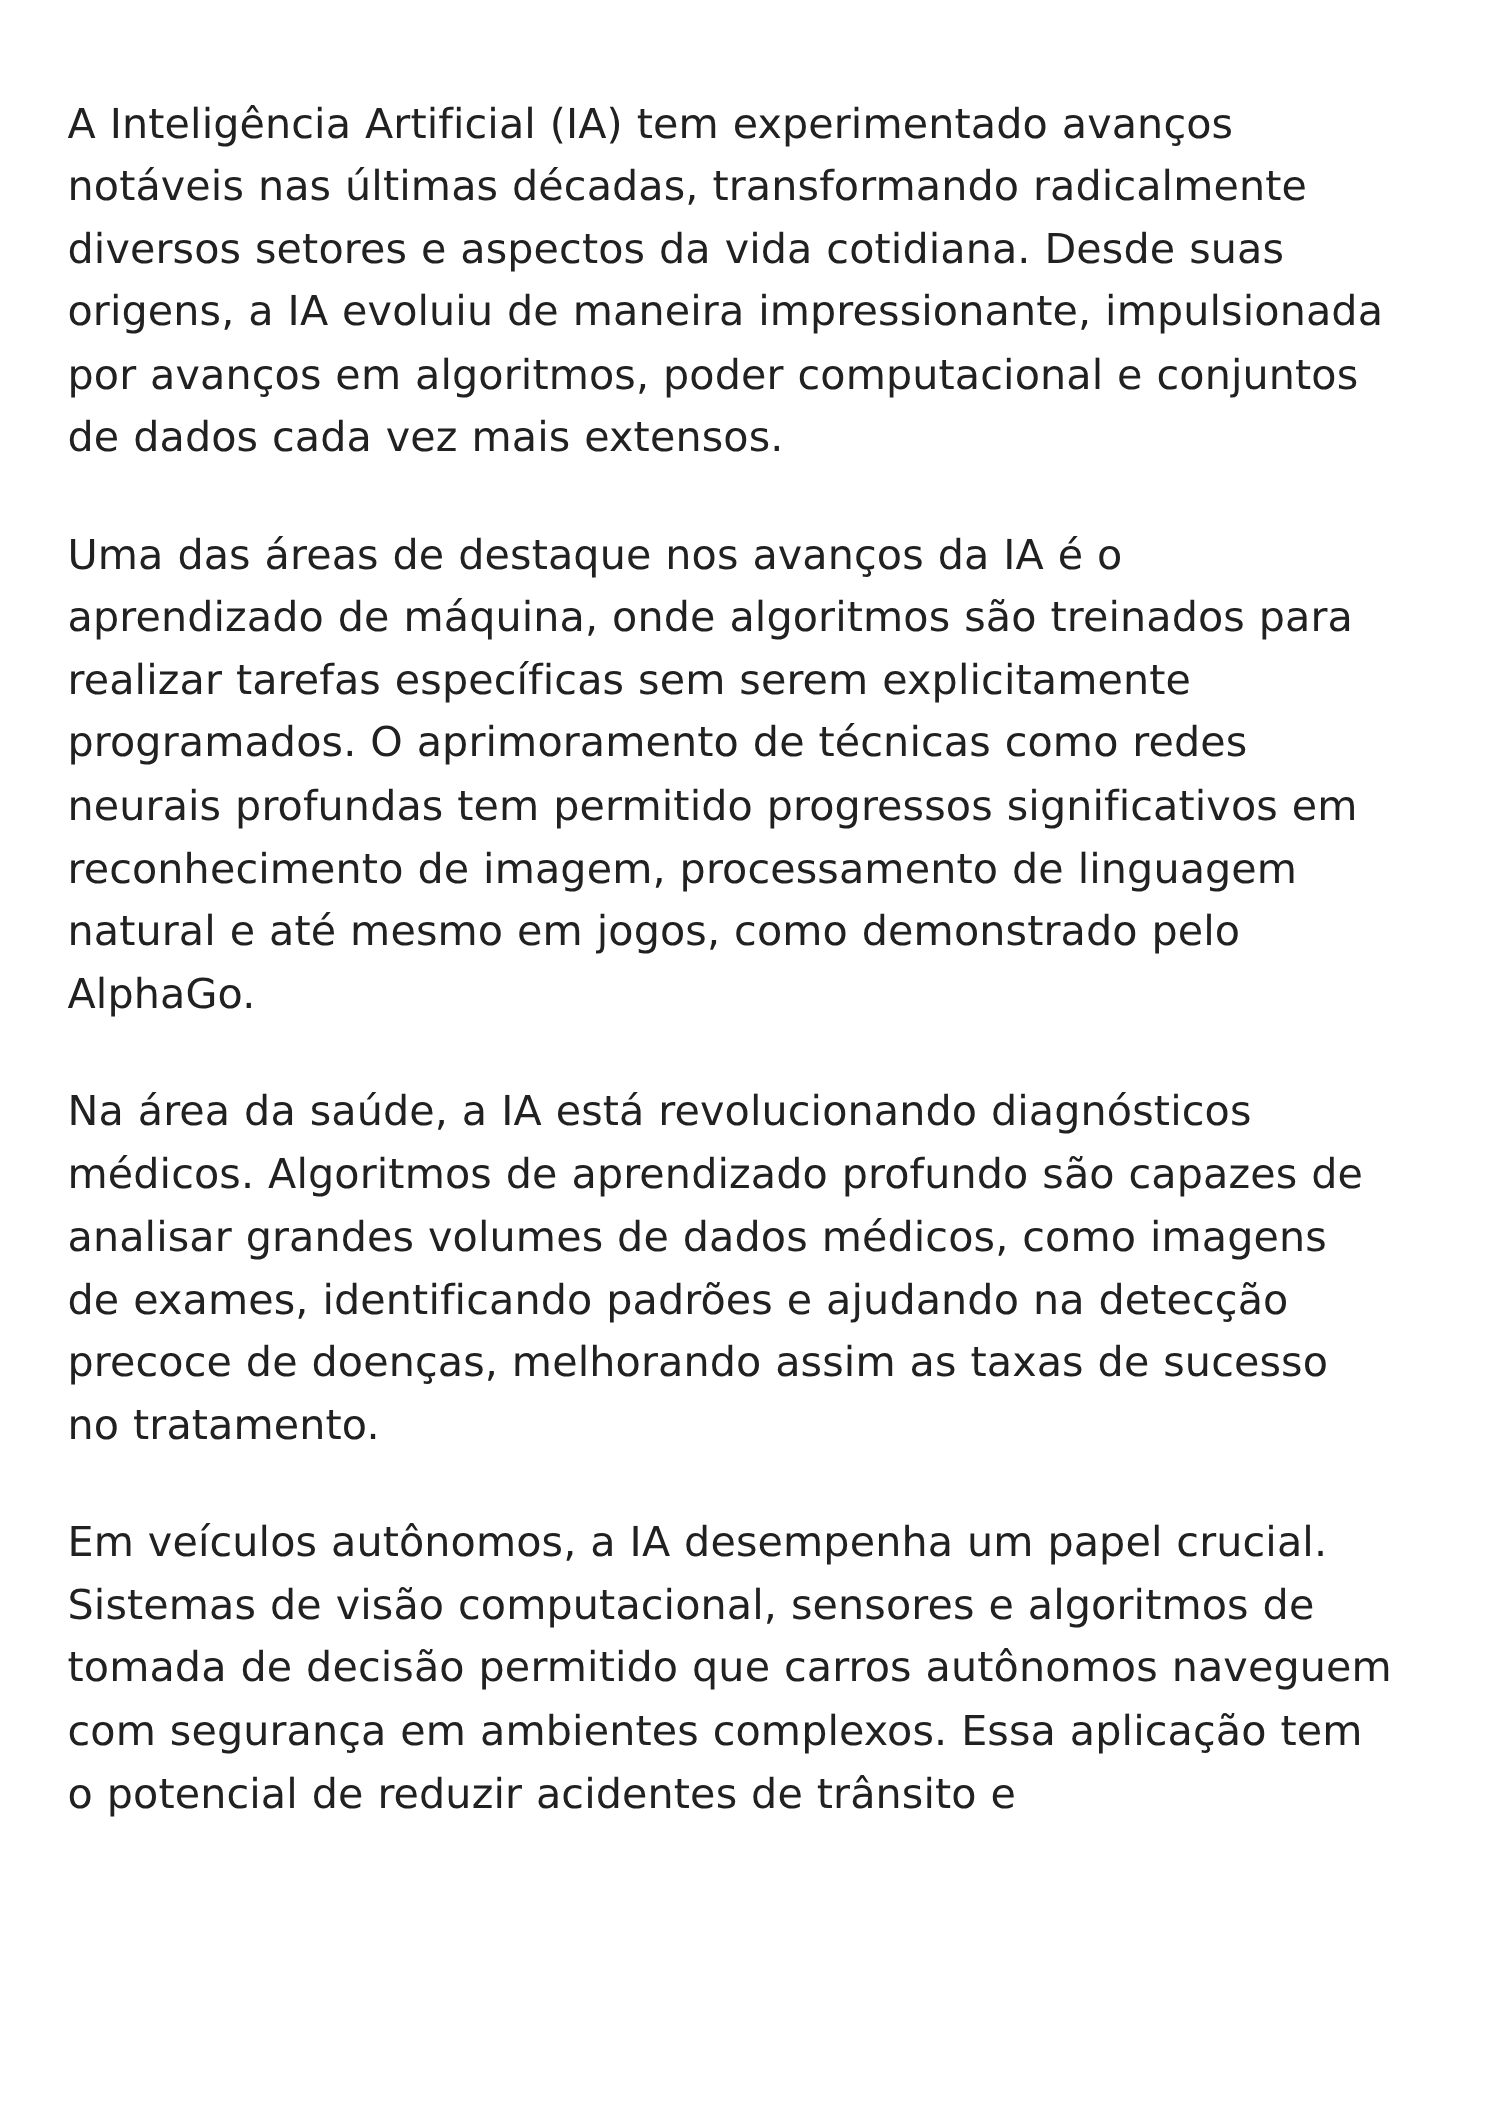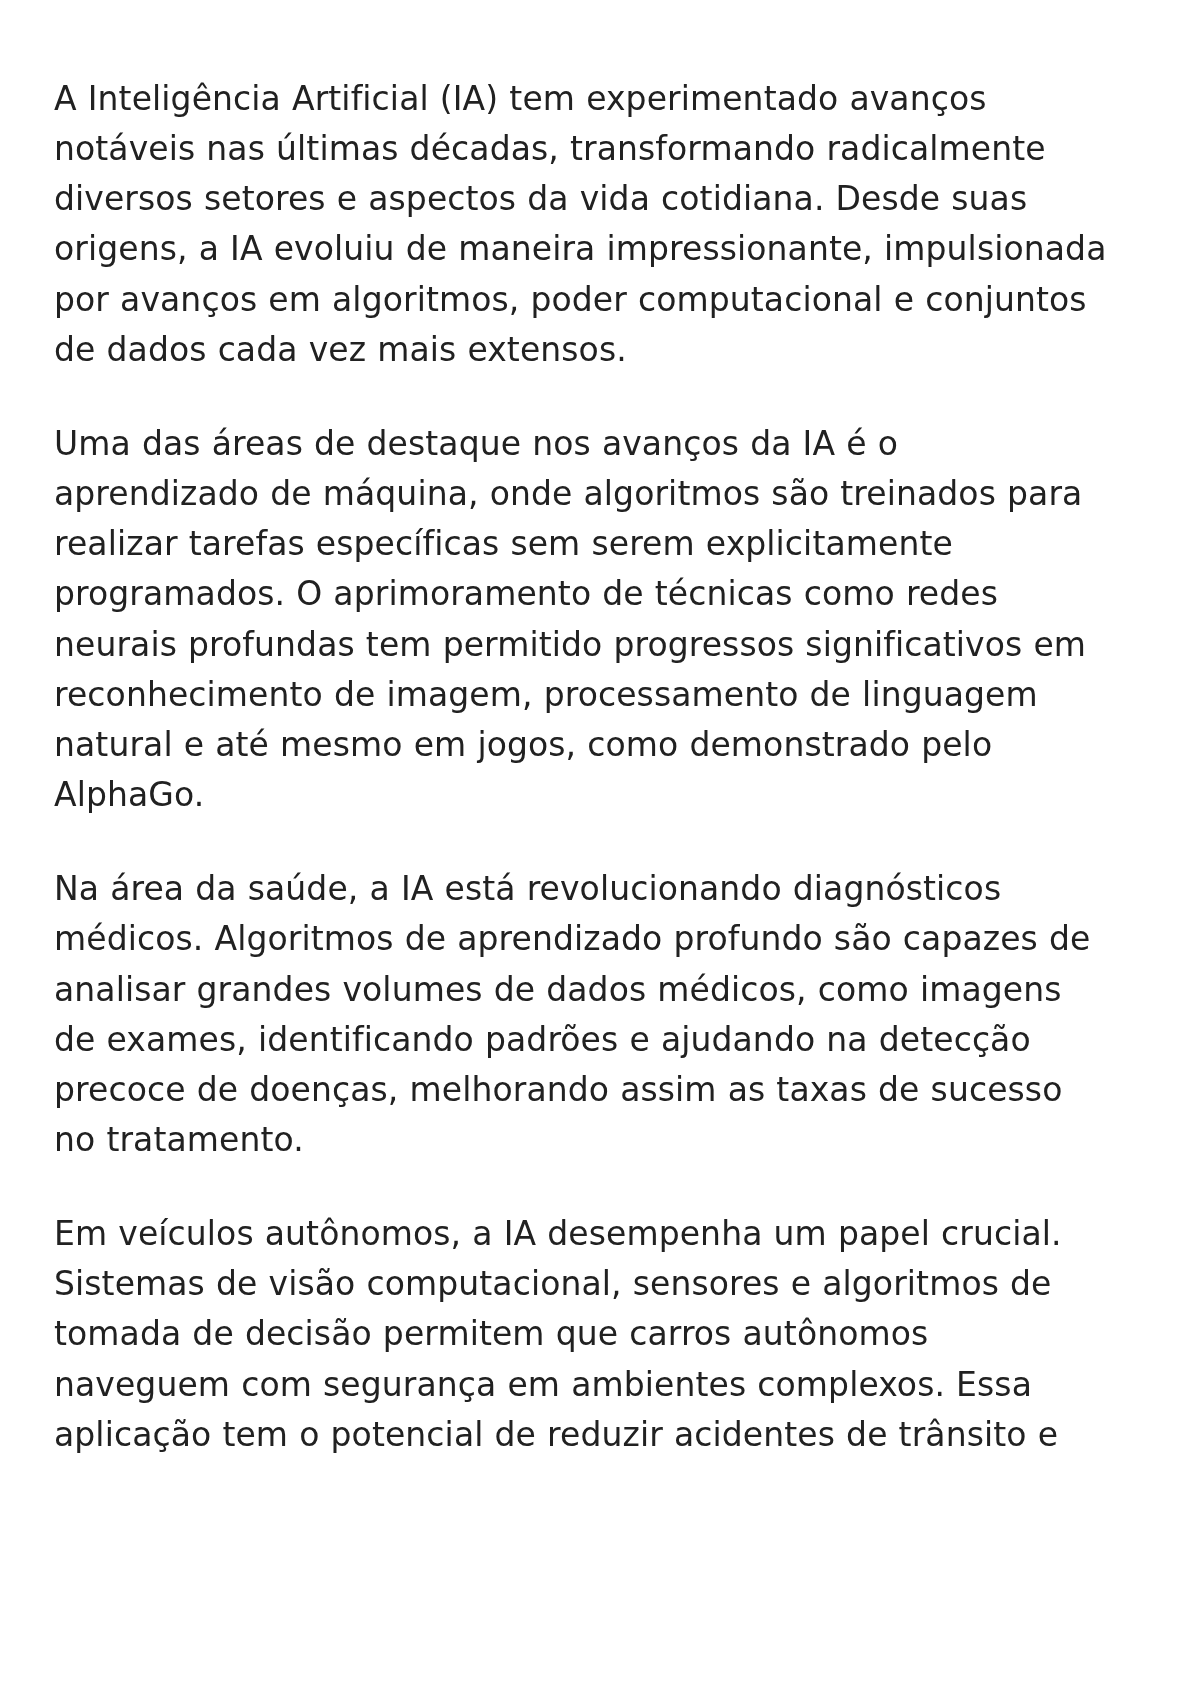--- a/index.html
+++ b/index.html
@@ -39,15 +39,15 @@
   }
 </style>
 </head>
 <body>
 
 <div class="page">
   <article class="article">
     <p class="para">A Inteligência Artificial (IA) tem experimentado avanços notáveis nas últimas décadas, transformando radicalmente diversos setores e aspectos da vida cotidiana. Desde suas origens, a IA evoluiu de maneira impressionante, impulsionada por avanços em algoritmos, poder computacional e conjuntos de dados cada vez mais extensos.</p>
     <p class="para">Uma das áreas de destaque nos avanços da IA é o aprendizado de máquina, onde algoritmos são treinados para realizar tarefas específicas sem serem explicitamente programados. O aprimoramento de técnicas como redes neurais profundas tem permitido progressos significativos em reconhecimento de imagem, processamento de linguagem natural e até mesmo em jogos, como demonstrado pelo AlphaGo.</p>
     <p class="para">Na área da saúde, a IA está revolucionando diagnósticos médicos. Algoritmos de aprendizado profundo são capazes de analisar grandes volumes de dados médicos, como imagens de exames, identificando padrões e ajudando na detecção precoce de doenças, melhorando assim as taxas de sucesso no tratamento.</p>
-    <p class="para">Em veículos autônomos, a IA desempenha um papel crucial. Sistemas de visão computacional, sensores e algoritmos de tomada de decisão permitem que carros autônomos naveguem com segurança em ambientes complexos. Essa aplicação tem o potencial de reduzir acidentes de trânsito e</p>
+    <p class="para">Em veículos autônomos, a IA desempenha um papel crucial. Sistemas de visão computacional, sensores e algoritmos de tomada de decisão permitido que carros autônomos naveguem com segurança em ambientes complexos. Essa aplicação tem o potencial de reduzir acidentes de trânsito e</p>
   </article>
 </div>
 
 </body></html>

